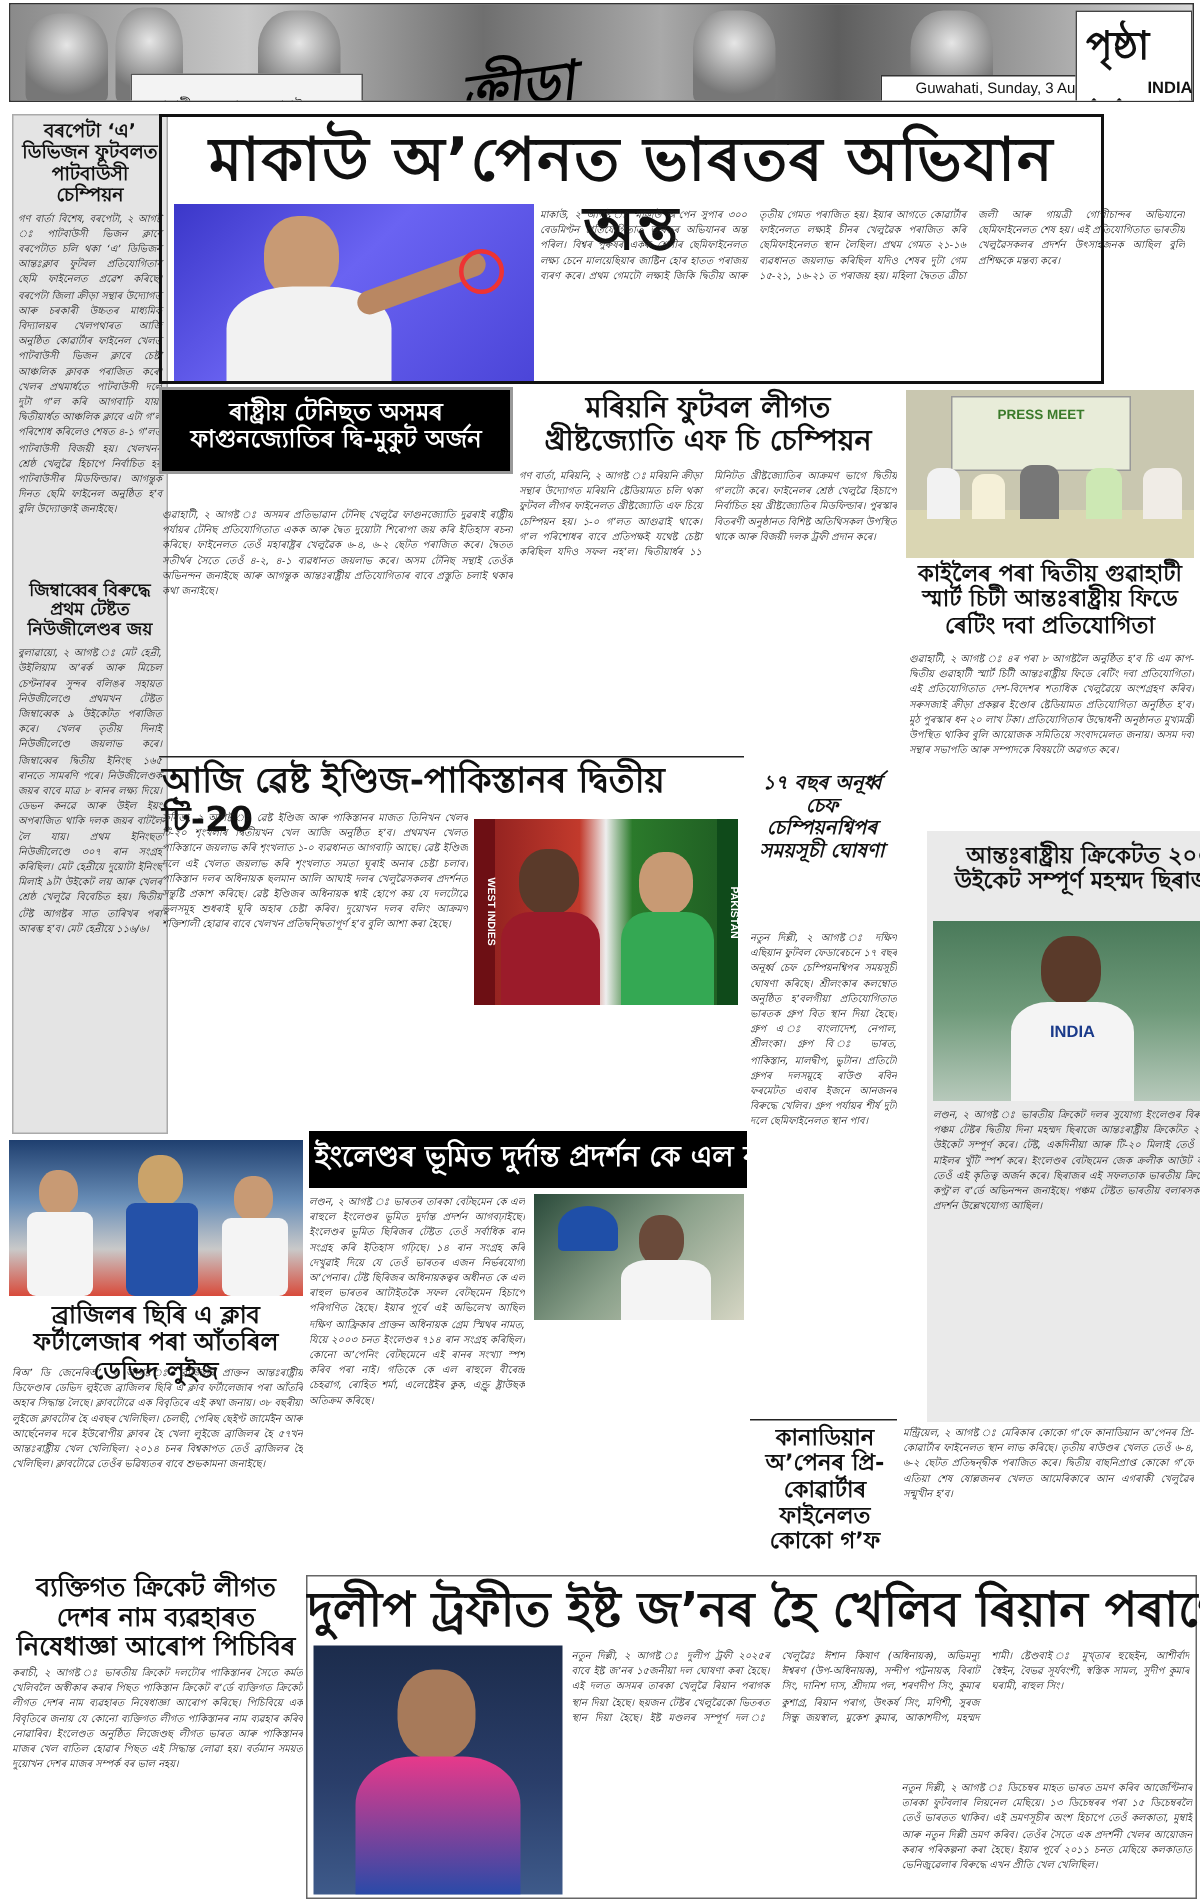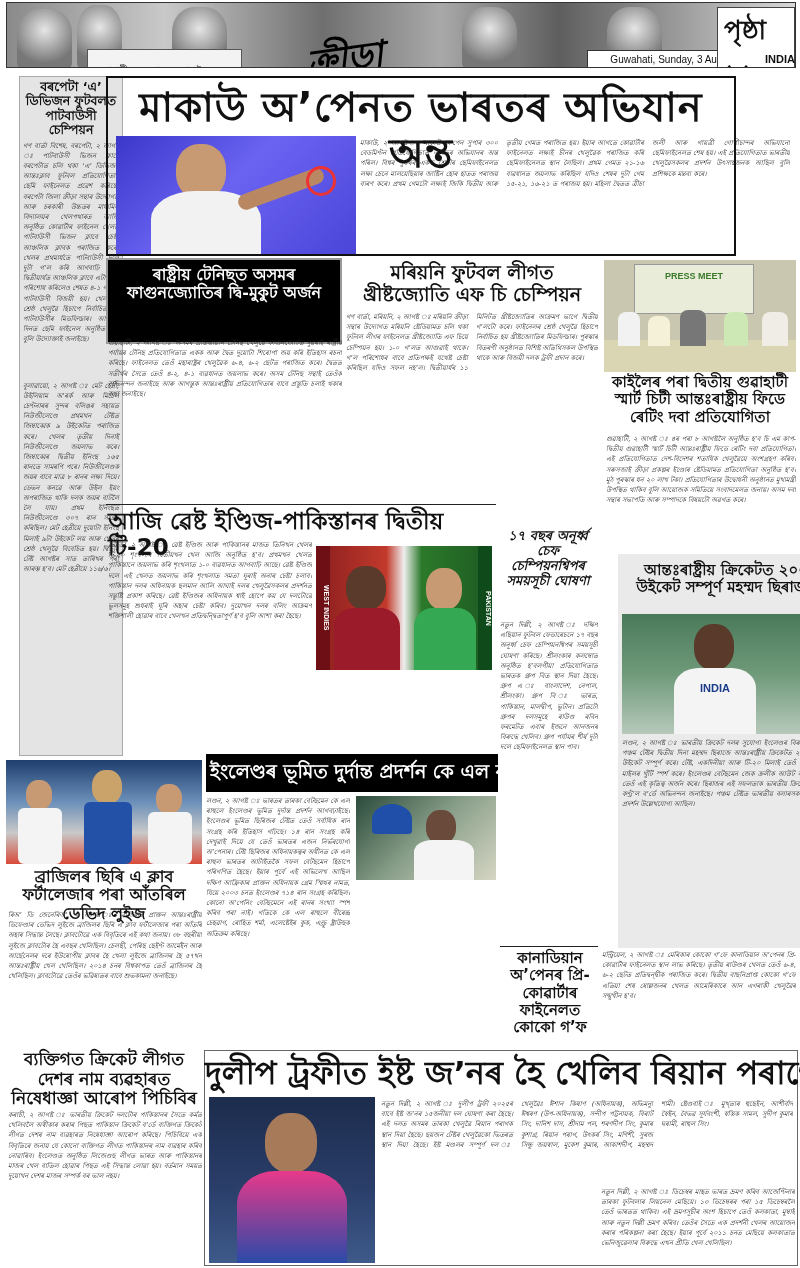--- a/index.html
+++ b/index.html
@@ -16,56 +16,57 @@
 
   .sidebox { background: #e4e4e4; border: 1px solid #aaa; }
   .hl { font-weight: 700; text-align: center; line-height: 1.15; font-family: "DejaVu Sans", sans-serif; }
   .body { font-size: 6.6px; line-height: 10.2px; text-align: justify; color: #222; overflow: hidden; font-family: "DejaVu Sans", sans-serif; font-style: italic; }
   .body.cols2 { column-count: 2; column-gap: 8px; }
   .body.cols3 { column-count: 3; column-gap: 8px; }
   .photo { overflow: hidden; position: absolute; }
   .boxed { border: 2px solid #111; }
   .blackbar { background: #000; color: #fff; }
   .rule { position:absolute; background:#222; }
-  .underline-hl span { display:block; border-bottom: 2px solid #333; margin: 17px auto 2px; width: fit-content; }
+  .underline-hl span { display:block; border-bottom: 2px solid #333; margin: 4px auto 2px; width: fit-content; }
 </style>
 </head>
 <body>
 
 <div class="abs masthead">
   <div class="face" style="left:10px;top:6px;width:55px;height:60px;"></div>
   <div class="face" style="left:70px;top:2px;width:45px;height:64px;"></div>
   <div class="face" style="left:165px;top:4px;width:55px;height:62px;"></div>
   <div class="face" style="left:455px;top:4px;width:55px;height:62px;"></div>
   <div class="face" style="left:600px;top:4px;width:55px;height:62px;"></div>
   <div class="mast-script">ক্ৰীড়া</div>
   <div class="mast-date-bn">গুৱাহাটী, দেওবাৰ, ৩আগষ্ট, ২০২৫</div>
   <div class="mast-date-en">Guwahati, Sunday, 3 August, 2025</div>
   <div class="mast-page">পৃষ্ঠা ১১</div>
   <div class="mast-india">INDIA</div>
 </div>
 
-<div class="abs sidebox" style="left:19px;top:76px;width:104px;height:680px;">
+<div class="abs sidebox" style="left:8px;top:76px;width:104px;height:680px;">
   <div class="hl" style="font-size:12.5px;padding:3px 2px 3px;">বৰপেটা ‘এ’ ডিভিজন ফুটবলত পাটবাউসী চেম্পিয়ন</div>
   <div class="body" style="padding:0 3px;height:240px;">গণ বাৰ্তা বিশেষ, বৰপেটা, ২ আগষ্ট ঃ পাটবাউসী ভিজন ক্লাবে বৰপেটাত চলি থকা ‘এ’ ডিভিজন আন্তঃক্লাব ফুটবল প্ৰতিযোগিতাৰ ছেমি ফাইনেলত প্ৰৱেশ কৰিছে। বৰপেটা জিলা ক্ৰীড়া সন্থাৰ উদ্যোগত আৰু চৰকাৰী উচ্চতৰ মাধ্যমিক বিদ্যালয়ৰ খেলপথাৰত আজি অনুষ্ঠিত কোৱাৰ্টাৰ ফাইনেল খেলত পাটবাউসী ভিজন ক্লাবে চেষ্টা আঞ্চলিক ক্লাবক পৰাজিত কৰে। খেলৰ প্ৰথমাৰ্ধতে পাটবাউসী দলে দুটা গ’ল কৰি আগবাঢ়ি যায়। দ্বিতীয়াৰ্ধত আঞ্চলিক ক্লাবে এটা গ’ল পৰিশোধ কৰিলেও শেষত ৪-১ গ’লত পাটবাউসী বিজয়ী হয়। খেলখনৰ শ্ৰেষ্ঠ খেলুৱৈ হিচাপে নিৰ্বাচিত হয় পাটবাউসীৰ মিডফিল্ডাৰ। আগন্তুক দিনত ছেমি ফাইনেল অনুষ্ঠিত হ’ব বুলি উদ্যোক্তাই জনাইছে।</div>
+  <div class="hl" style="font-size:11.5px;padding:6px 2px 4px;">জিম্বাব্বেৰ বিৰুদ্ধে প্ৰথম টেষ্টত নিউজীলেণ্ডৰ জয়</div>
   <div class="body" style="padding:0 3px;height:345px;">বুলাৱায়ো, ২ আগষ্ট ঃ মেট হেন্ৰী, উইলিয়াম অ’ৰৰ্ক আৰু মিচেল চেণ্টনাৰৰ সুন্দৰ বলিঙৰ সহায়ত নিউজীলেণ্ডে প্ৰথমখন টেষ্টত জিম্বাব্বেক ৯ উইকেটত পৰাজিত কৰে। খেলৰ তৃতীয় দিনাই নিউজীলেণ্ডে জয়লাভ কৰে। জিম্বাব্বেৰ দ্বিতীয় ইনিংছ ১৬৫ ৰানতে সামৰণি পৰে। নিউজীলেণ্ডক জয়ৰ বাবে মাত্ৰ ৮ ৰানৰ লক্ষ্য দিয়ে। ডেভন কনৱে আৰু উইল ইয়ং অপৰাজিত থাকি দলক জয়ৰ বাটলৈ লৈ যায়। প্ৰথম ইনিংছত নিউজীলেণ্ডে ৩০৭ ৰান সংগ্ৰহ কৰিছিল। মেট হেন্ৰীয়ে দুয়োটা ইনিংছ মিলাই ৯টা উইকেট লয় আৰু খেলৰ শ্ৰেষ্ঠ খেলুৱৈ বিবেচিত হয়। দ্বিতীয় টেষ্ট আগষ্টৰ সাত তাৰিখৰ পৰা আৰম্ভ হ’ব। মেট হেন্ৰীয়ে ১১৬/৬।</div>
 </div>
 
 <div class="abs boxed" style="left:106px;top:76px;width:630px;height:180px;">
   <div class="hl" style="font-size:40px;font-weight:900;padding:6px 0 0;letter-spacing:1px;">মাকাউ অ’পেনত ভাৰতৰ অভিযান অন্ত</div>
   <div class="photo" style="left:8px;top:58px;width:240px;height:118px;background:linear-gradient(135deg,#3b37c9,#6a63f2 45%,#4b45d8);">
     <div style="position:absolute;left:60px;top:8px;width:50px;height:55px;border-radius:45%;background:#c89a74;"></div>
     <div style="position:absolute;left:35px;top:55px;width:110px;height:70px;border-radius:40% 40% 0 0;background:#f2f2f2;"></div>
     <div style="position:absolute;left:120px;top:45px;width:90px;height:16px;background:#b98762;border-radius:8px;transform:rotate(-20deg);"></div>
     <div style="position:absolute;left:190px;top:30px;width:30px;height:30px;border-radius:50%;border:3px solid #e33;"></div>
   </div>
   <div class="body cols3" style="position:absolute;left:252px;top:60px;width:430px;height:114px;">মাকাউ, ২ আগষ্ট ঃ মাকাউ অ’পেন সুপাৰ ৩০০ বেডমিণ্টন প্ৰতিযোগিতাত ভাৰতৰ অভিযানৰ অন্ত পৰিল। বিশ্বৰ পুৰুষৰ একক শ্ৰেণীৰ ছেমিফাইনেলত লক্ষ্য চেনে মালয়েছিয়াৰ জাষ্টিন হোৰ হাতত পৰাজয় ব্যৰণ কৰে। প্ৰথম গেমটো লক্ষ্যই জিকি দ্বিতীয় আৰু তৃতীয় গেমত পৰাজিত হয়। ইয়াৰ আগতে কোৱাৰ্টাৰ ফাইনেলত লক্ষ্যই চীনৰ খেলুৱৈক পৰাজিত কৰি ছেমিফাইনেলত স্থান লৈছিল। প্ৰথম গেমত ২১-১৬ ব্যৱধানত জয়লাভ কৰিছিল যদিও শেষৰ দুটা গেম ১৫-২১, ১৬-২১ ত পৰাজয় হয়। মহিলা দ্বৈতত ত্ৰীচা জলী আৰু গায়ত্ৰী গোপীচান্দৰ অভিযানো ছেমিফাইনেলত শেষ হয়। এই প্ৰতিযোগিতাত ভাৰতীয় খেলুৱৈসকলৰ প্ৰদৰ্শন উৎসাহজনক আছিল বুলি প্ৰশিক্ষকে মন্তব্য কৰে।</div>
 </div>
 
-<div class="abs" style="left:106px;top:258px;width:236px;height:86px;background:#000;border:2px solid #999;">
+<div class="abs" style="left:106px;top:258px;width:236px;height:58px;background:#000;border:2px solid #999;">
   <div class="hl" style="font-size:16px;color:#fff;padding:6px 4px;">ৰাষ্ট্ৰীয় টেনিছত অসমৰ ফাগুনজ্যোতিৰ দ্বি-মুকুট অৰ্জন</div>
 </div>
 <div class="abs body" style="left:108px;top:338px;width:234px;height:162px;">গুৱাহাটী, ২ আগষ্ট ঃ অসমৰ প্ৰতিভাৱান টেনিছ খেলুৱৈ ফাগুনজ্যোতি দুৱৰাই ৰাষ্ট্ৰীয় পৰ্যায়ৰ টেনিছ প্ৰতিযোগিতাত একক আৰু দ্বৈত দুয়োটা শিৰোপা জয় কৰি ইতিহাস ৰচনা কৰিছে। ফাইনেলত তেওঁ মহাৰাষ্ট্ৰৰ খেলুৱৈক ৬-৪, ৬-২ ছেটত পৰাজিত কৰে। দ্বৈতত সতীৰ্থৰ সৈতে তেওঁ ৪-২, ৪-১ ব্যৱধানত জয়লাভ কৰে। অসম টেনিছ সন্থাই তেওঁক অভিনন্দন জনাইছে আৰু আগন্তুক আন্তঃৰাষ্ট্ৰীয় প্ৰতিযোগিতাৰ বাবে প্ৰস্তুতি চলাই থকাৰ কথা জনাইছে।</div>
 
 <div class="abs hl" style="left:346px;top:262px;width:252px;font-size:19px;">মৰিয়নি ফুটবল লীগত খ্ৰীষ্টজ্যোতি এফ চি চেম্পিয়ন</div>
 <div class="abs body cols2" style="left:346px;top:312px;width:252px;height:188px;">গণ বাৰ্তা, মৰিয়নি, ২ আগষ্ট ঃ মৰিয়নি ক্ৰীড়া সন্থাৰ উদ্যোগত মৰিয়নি ষ্টেডিয়ামত চলি থকা ফুটবল লীগৰ ফাইনেলত খ্ৰীষ্টজ্যোতি এফ চিয়ে চেম্পিয়ন হয়। ১-০ গ’লত আগুৱাই থাকে। গ’ল পৰিশোধৰ বাবে প্ৰতিপক্ষই যথেষ্ট চেষ্টা কৰিছিল যদিও সফল নহ’ল। দ্বিতীয়াৰ্ধৰ ১১ মিনিটত খ্ৰীষ্টজ্যোতিৰ আক্ৰমণ ভাগে দ্বিতীয় গ’লটো কৰে। ফাইনেলৰ শ্ৰেষ্ঠ খেলুৱৈ হিচাপে নিৰ্বাচিত হয় খ্ৰীষ্টজ্যোতিৰ মিডফিল্ডাৰ। পুৰস্কাৰ বিতৰণী অনুষ্ঠানত বিশিষ্ট অতিথিসকল উপস্থিত থাকে আৰু বিজয়ী দলক ট্ৰফী প্ৰদান কৰে।</div>
 
 <div class="photo" style="left:604px;top:260px;width:192px;height:112px;background:#c9c7b0;">
   <div style="position:absolute;left:30px;top:4px;width:120px;height:50px;background:#e8ecd9;border:1px solid #999;">
     <div style="font-size:9px;font-weight:700;color:#3a7a2a;text-align:center;padding-top:6px;font-family:'Liberation Sans',sans-serif;">PRESS MEET</div>

